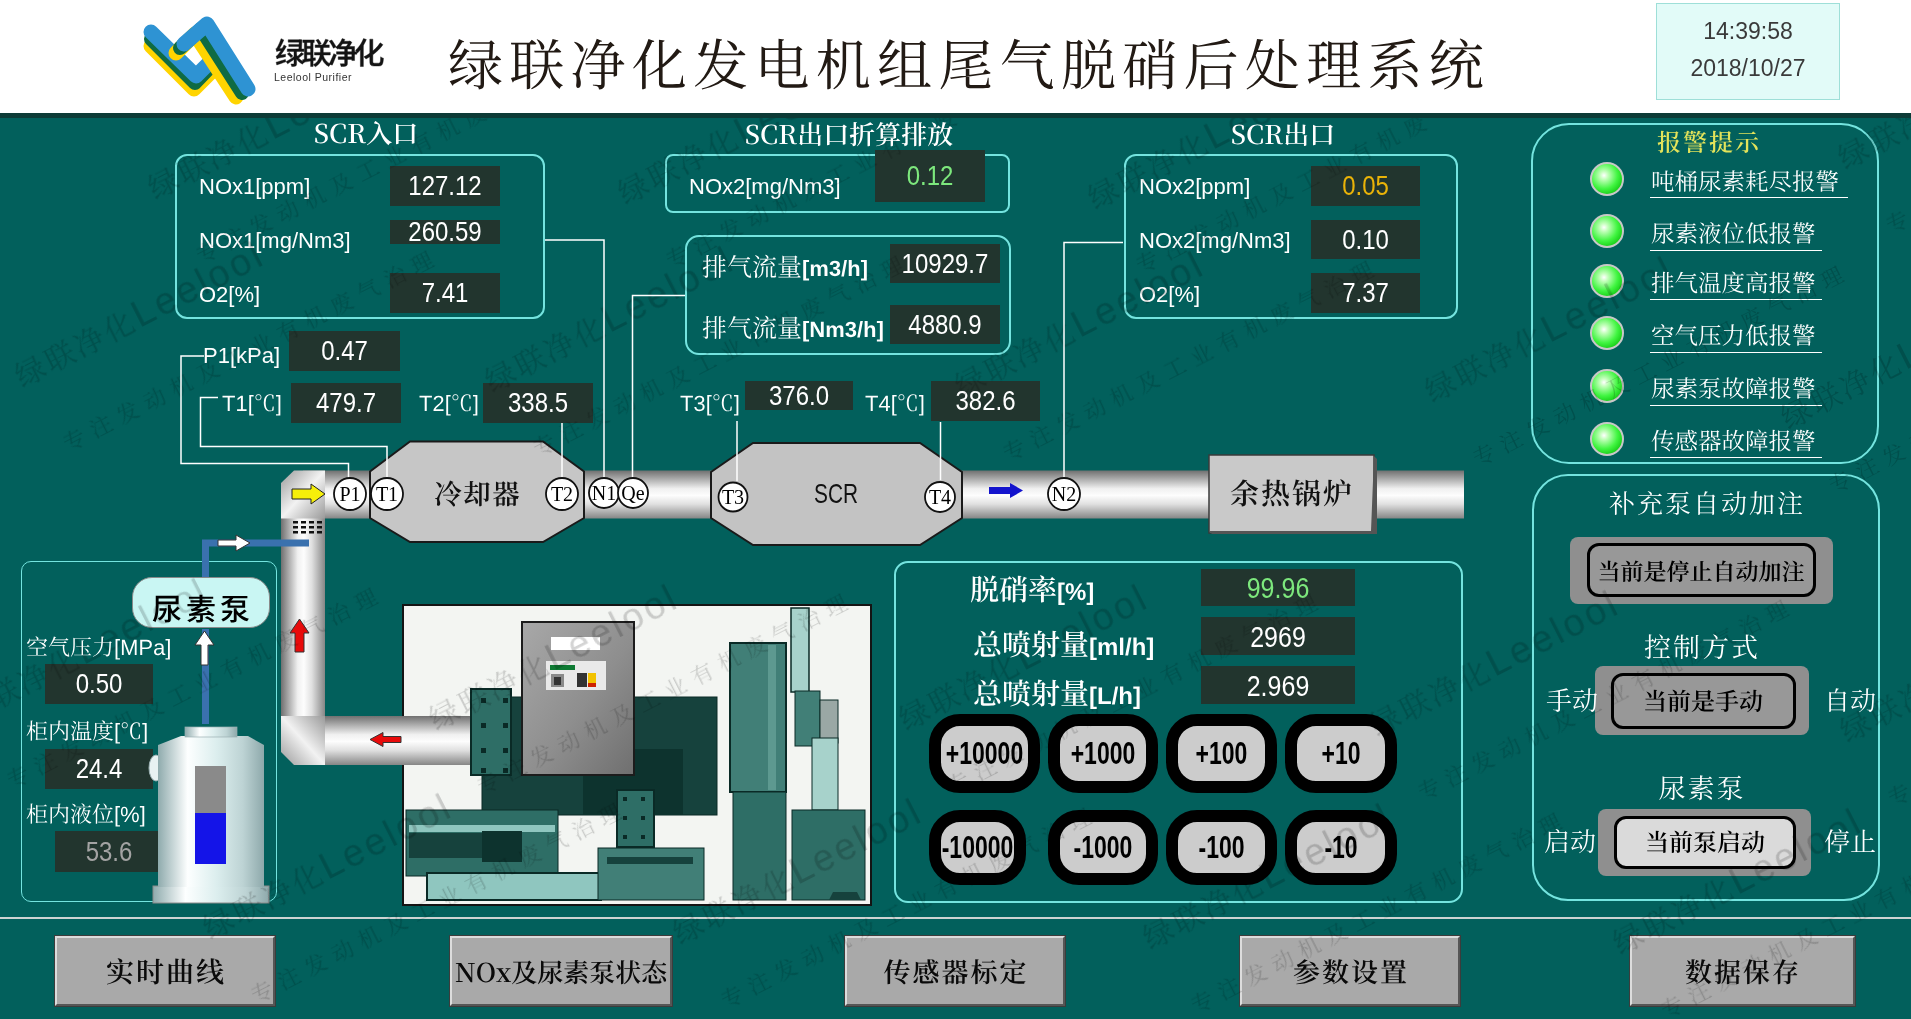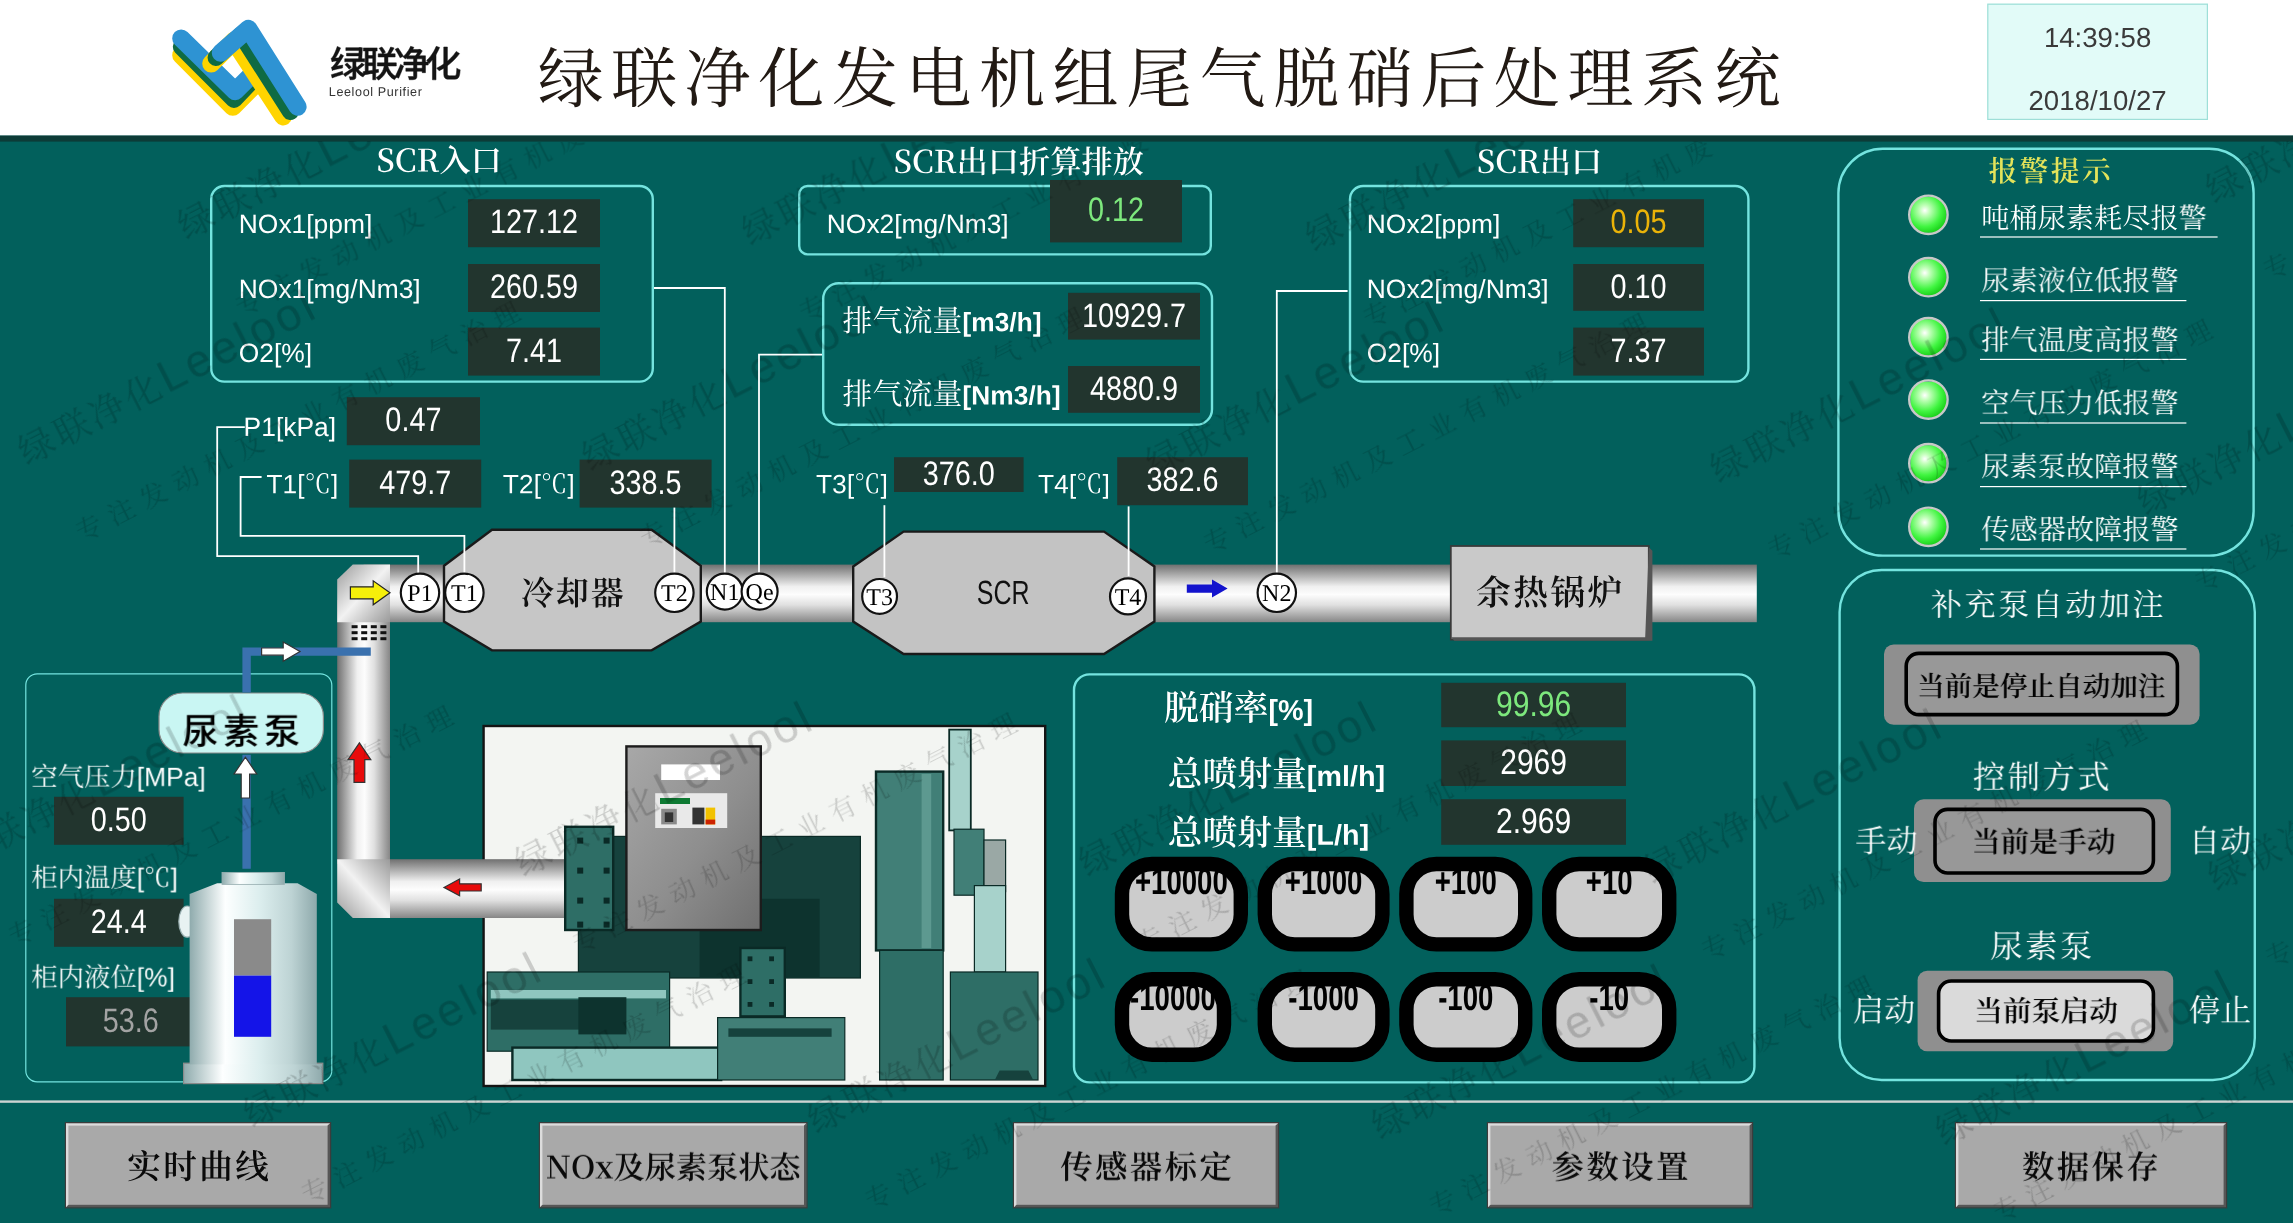--- a/index.html
+++ b/index.html
@@ -4,54 +4,54 @@
 html,body{width:1911px;height:1019px;overflow:hidden;background:#02605c;font-family:"Liberation Sans",sans-serif}
 .abs{position:absolute}
 .panel{position:absolute;border:2px solid #74e4df;border-radius:12px}
 .vbox{position:absolute;background:#22352e;color:#fff;display:flex;align-items:center;justify-content:center}
 .vbox span{display:inline-block;transform:scaleY(1.18);font-size:24px;letter-spacing:0}
 .lab{position:absolute;color:#fff;font-size:22px;white-space:nowrap}
 .led{position:absolute;width:34px;height:34px;border-radius:50%;border:2px solid #c8c8c8;
  background:radial-gradient(circle at 40% 38%,#ffffff 0%,#c2ffba 16%,#41f541 52%,#12c912 80%,#0a9a0a 100%)}
 .uline{position:absolute;height:1px;background:#fff}
 .ib{position:absolute;background:#cccccc;border:12px solid #000;border-radius:31px;color:#000;
- display:flex;justify-content:center;font-weight:bold}
+ display:flex;align-items:center;justify-content:center;font-weight:bold}
 .ib span{display:inline-block;font-size:23px;transform:scaleY(1.35)}
 .bb{position:absolute;height:70px;background:#a9a9a9;border-top:2px solid #dcdcdc;border-left:2px solid #dcdcdc;
  border-right:2px solid #565656;border-bottom:2px solid #565656;outline:1px solid #3c3c3c}
 </style></head><body>
 <div class="abs" style="left:0;top:0;width:1911px;height:113px;background:#fff"></div>
 <div class="abs" style="left:0;top:113px;width:1911px;height:5px;background:#0d3b37"></div>
 <svg class="abs" style="left:135px;top:5px" width="140" height="105" viewBox="0 0 140 105">
 <g fill="none" stroke-linecap="round" stroke-linejoin="round">
 <path d="M16 41 L59 84 L84 59" stroke="#ffd400" stroke-width="15"></path>
 <path d="M16 34 L60 78 L84 53" stroke="#0f6b43" stroke-width="14"></path>
 <path d="M16 27 L61 71 L85 47" stroke="#2e93d3" stroke-width="15"></path>
 <path d="M101 92 L60 29 L41 48" stroke="#ffd400" stroke-width="15"></path>
 <path d="M107 88 L66 24 L45 43" stroke="#0f6b43" stroke-width="14"></path>
 <path d="M113 84 L72 19 L49 39" stroke="#2e93d3" stroke-width="15"></path>
 </g>
   </svg>
 <div class="abs" style="left:274px;top:71px;font-size:10.5px;letter-spacing:0.5px;color:#333">Leelool Purifier</div>
 <div class="abs" style="left:1656px;top:3px;width:184px;height:97px;background:#e2fbf8;border:1px solid #9edfd8;color:#3a3a3a;font-size:23px;text-align:center">
     <div style="margin-top:14px">14:39:58</div>
-    <div style="margin-top:26px">2018/10/27</div>
+    <div style="margin-top:10px">2018/10/27</div>
   </div>
 <div class="panel" style="left:175px;top:154px;width:370px;height:165px"></div>
 <div class="panel" style="left:665px;top:154px;width:345px;height:59px;border-radius:8px"></div>
 <div class="panel" style="left:685px;top:235px;width:326px;height:120px;border-radius:14px"></div>
 <div class="panel" style="left:1124px;top:154px;width:334px;height:165px"></div>
 <div class="panel" style="left:1531px;top:123px;width:348px;height:341px;border-radius:38px"></div>
 <div class="panel" style="left:1532px;top:474px;width:348px;height:427px;border-radius:36px"></div>
 <div class="panel" style="left:894px;top:561px;width:569px;height:342px;border-radius:14px"></div>
 <div class="panel" style="left:21px;top:561px;width:256px;height:341px;border-radius:10px;border-width:1px"></div>
 <div class="vbox" style="left:390px;top:166px;width:110px;height:40px;color:#fff">
     <span style="font-size:24px">127.12</span>
   </div>
-<div class="vbox" style="left:390px;top:220px;width:110px;height:40px;color:#fff">
+<div class="vbox" style="left:390px;top:220px;width:110px;height:24px;color:#fff">
     <span style="font-size:24px">260.59</span>
   </div>
 <div class="vbox" style="left:390px;top:273px;width:110px;height:40px;color:#fff">
     <span style="font-size:24px">7.41</span>
   </div>
 <div class="vbox" style="left:289px;top:331px;width:111px;height:40px;color:#fff">
     <span style="font-size:24px">0.47</span>
   </div>
 <div class="vbox" style="left:291px;top:383px;width:110px;height:40px;color:#fff">
     <span style="font-size:24px">479.7</span>

